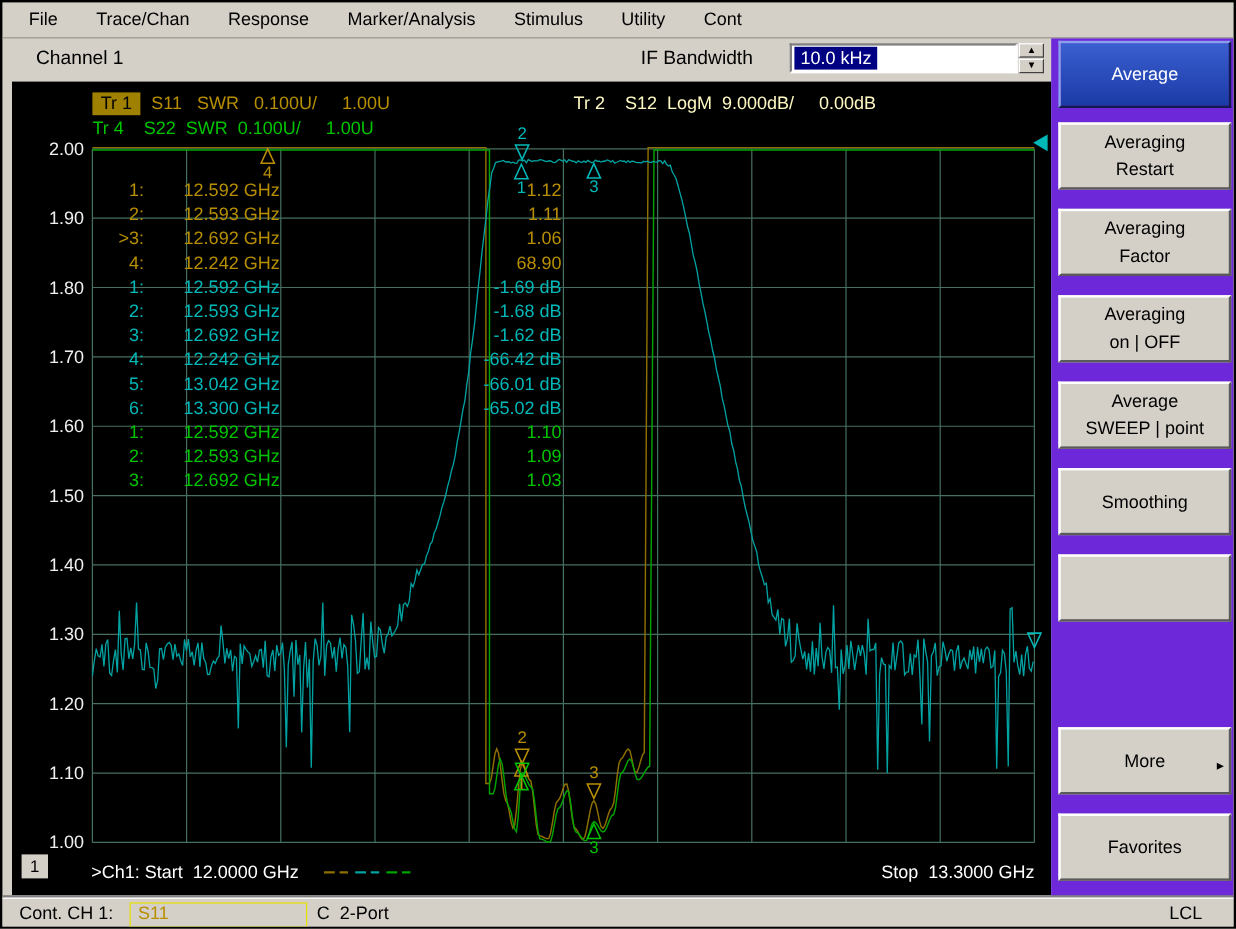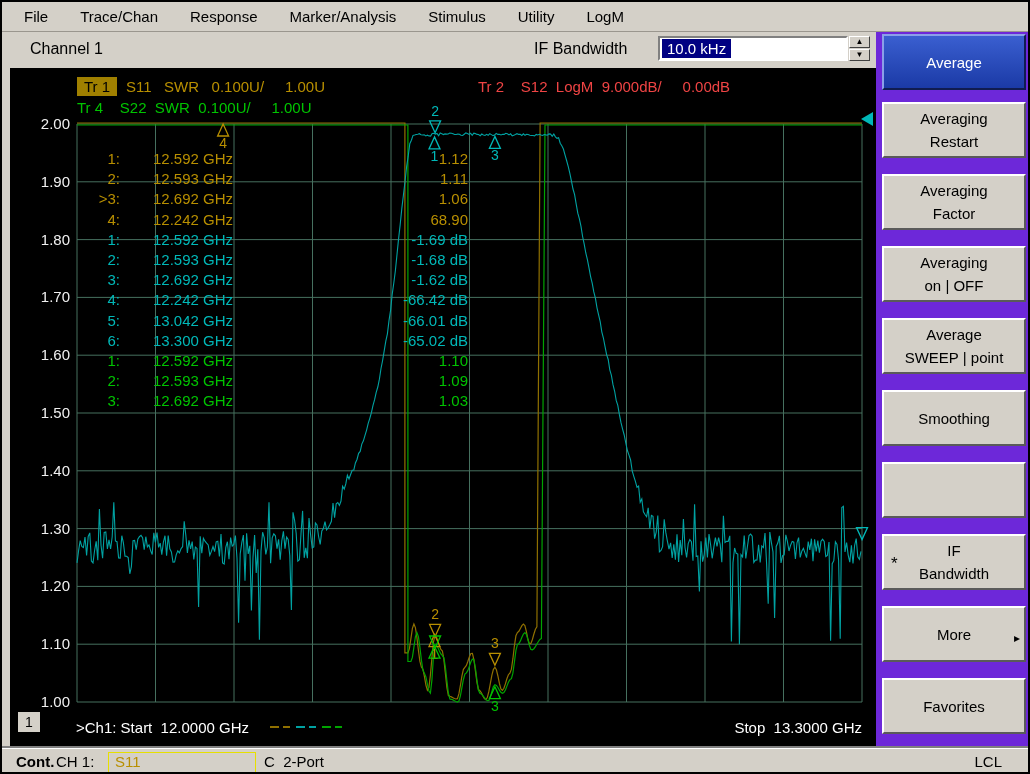--- a/index.html
+++ b/index.html
@@ -46,37 +46,37 @@
   .softkey{position:absolute;left:6px;width:144px;height:56px;background:#d4d0c8;border:2px solid;
            border-color:#fff #5a5a5a #5a5a5a #fff;box-sizing:border-box;display:flex;flex-direction:column;
            justify-content:center;align-items:center;font-size:15px;line-height:23px;text-align:center;cursor:default;}
   .softkey.active{background:linear-gradient(#3a5fd0,#1b3aa6);color:#fff;border-color:#8aa0e8 #101c50 #101c50 #8aa0e8;}
   .softkey .star{position:absolute;left:7px;top:16px;font-size:17px;}
   .softkey .skarrow{position:absolute;right:4px;top:19px;font-size:12px;}
   
   .status-bar{position:absolute;left:0;top:746px;width:100%;height:26px;background:#d4d0c8;
               border-top:1px solid #fff;box-shadow:0 -2px 0 #808080;font-size:15px;}
   .sb-item{position:absolute;top:4px;white-space:pre;}
-  .sb-cont{left:14px;font-weight:bold;} .sb-ch{left:54px;} .sb-cal{left:262px;} .sb-lcl{right:26px;}
+  .sb-cont{left:14px;} .sb-ch{left:54px;} .sb-cal{left:262px;} .sb-lcl{right:26px;}
   .meas-box{position:absolute;left:106px;top:3px;width:146px;height:19px;border:1px solid #e6e000;}
   .meas-text{position:absolute;left:6px;top:0;font-size:15px;}
 </style>
 </head>
 <body>
 
 <div class="screen">
 
   <div class="menu-bar">
       <div class="menu-item">File</div>
       <div class="menu-item">Trace/Chan</div>
       <div class="menu-item">Response</div>
       <div class="menu-item">Marker/Analysis</div>
       <div class="menu-item">Stimulus</div>
       <div class="menu-item">Utility</div>
-      <div class="menu-item">LogM</div>
+      <div class="menu-item">Cont</div>
     </div>
 
   <div class="channel-bar">
     <div class="channel-title">Channel 1</div>
     <div class="ifbw-label">IF Bandwidth</div>
     <div class="ifbw-input">
       <span class="ifbw-sel" style="background: rgb(0, 0, 130);">10.0 kHz</span>
     </div>
     <div class="spinner">
       <div class="spin-btn spin-up"><span>▲</span></div>
@@ -147,21 +147,21 @@
           <text x="484.9" y="642.7" text-anchor="middle" font-size="14" fill="#00c400">3</text>
           <path d="M 852.0 471.6 L 846.5 459.6 L 857.5 459.6 Z" fill="none" stroke="#00b8b8" stroke-width="1.3"></path>
         </g>
         <polygon points="863,44 863,58 851,51" fill="#00b8b8"></polygon>
         <line x1="260" y1="659" x2="280" y2="659" stroke="#8f7000" stroke-width="2" stroke-dasharray="9 4"></line>
         <line x1="286" y1="659" x2="306" y2="659" stroke="#00a2a2" stroke-width="2" stroke-dasharray="9 4"></line>
         <line x1="312" y1="659" x2="332" y2="659" stroke="#00a400" stroke-width="2" stroke-dasharray="9 4"></line>
       </svg>
     <div class="tr1-tag" style="background: rgb(160, 128, 0);">Tr 1</div>
     <div class="legend legend1a" style="color: rgb(184, 143, 0);">S11   SWR   0.100U/     1.00U</div>
-    <div class="legend legend1b" style="color: #ef4444;">Tr 2    S12  LogM  9.000dB/     0.00dB</div>
+    <div class="legend legend1b" style="color: #fef9c3;">Tr 2    S12  LogM  9.000dB/     0.00dB</div>
     <div class="legend legend2" style="color: rgb(0, 196, 0); text-align: right;">Tr 4    S22  SWR  0.100U/     1.00U</div>
     <div class="mtable">
         <div class="mrow" style="top: 0px; color: rgb(184, 143, 0);"><span class="midx">1:</span><span class="mfreq">12.592 GHz</span><span class="mval">1.12</span></div>
         <div class="mrow" style="top: 20.2px; color: rgb(184, 143, 0);"><span class="midx">2:</span><span class="mfreq">12.593 GHz</span><span class="mval">1.11</span></div>
         <div class="mrow" style="top: 40.4px; color: rgb(184, 143, 0);"><span class="midx">&gt;3:</span><span class="mfreq">12.692 GHz</span><span class="mval">1.06</span></div>
         <div class="mrow" style="top: 60.6px; color: rgb(184, 143, 0);"><span class="midx">4:</span><span class="mfreq">12.242 GHz</span><span class="mval">68.90</span></div>
         <div class="mrow" style="top: 80.8px; color: rgb(0, 184, 184);"><span class="midx">1:</span><span class="mfreq">12.592 GHz</span><span class="mval">-1.69 dB</span></div>
         <div class="mrow" style="top: 101px; color: rgb(0, 184, 184);"><span class="midx">2:</span><span class="mfreq">12.593 GHz</span><span class="mval">-1.68 dB</span></div>
         <div class="mrow" style="top: 121.2px; color: rgb(0, 184, 184);"><span class="midx">3:</span><span class="mfreq">12.692 GHz</span><span class="mval">-1.62 dB</span></div>
         <div class="mrow" style="top: 141.4px; color: rgb(0, 184, 184);"><span class="midx">4:</span><span class="mfreq">12.242 GHz</span><span class="mval">-66.42 dB</span></div>
@@ -193,25 +193,20 @@
         <div>on | OFF</div>
       </div>
       <div class="softkey" style="top: 286px;">
         <div>Average</div>
         <div>SWEEP | point</div>
       </div>
       <div class="softkey" style="top: 358px;">
         <div>Smoothing</div>
       </div>
       <div class="softkey" style="top: 430px;"></div>
-      <div class="softkey" style="top: 502px;">
-        <div>IF</div>
-        <div>Bandwidth</div>
-        <div class="star">*</div>
-      </div>
       <div class="softkey" style="top: 646px;">
         <div>Favorites</div>
       </div>
       <div class="softkey" style="top: 574px;">
         <div>More</div>
         <div class="skarrow">▸</div>
       </div>
     </div>
 
   <div class="status-bar">

